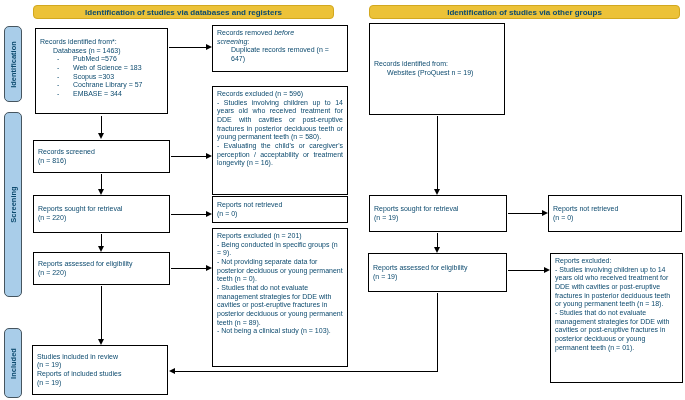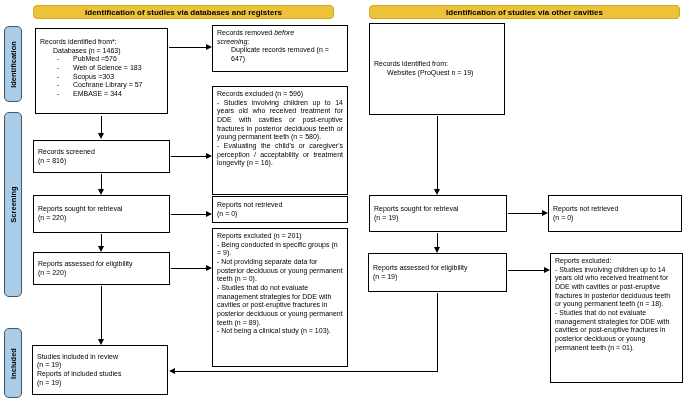--- a/index.html
+++ b/index.html
@@ -1,18 +1,18 @@
 <!DOCTYPE html>
 <html><head>
 <meta charset="utf-8">
 <style>
   html,body{margin:0;padding:0;background:#fff;}
   #stage{
     position:relative;width:685px;height:400px;background:#fff;
-    font-family:"Liberation Sans",sans-serif;color:#000000;overflow:hidden;
+    font-family:"Liberation Sans",sans-serif;color:#0c4a6e;overflow:hidden;
   }
   
   .band{
     position:absolute;height:14px;background:#ecc238;border:1px solid #d2a81f;border-radius:4px;
     display:flex;align-items:center;justify-content:center;
     font-size:8px;font-weight:bold;box-sizing:border-box;
   }
   #band-left{left:33px;top:5px;width:301px;}
   #band-right{left:369px;top:5px;width:311px;}
   
@@ -60,21 +60,21 @@
 </style>
 </head>
 <body>
 
 <div id="stage">
 
   <div class="band" id="band-left">
     <span>Identification of studies via databases and registers</span>
   </div>
   <div class="band" id="band-right">
-    <span>Identification of studies via other cavities</span>
+    <span>Identification of studies via other groups</span>
   </div>
 
   <div class="side" id="side-identification">
     <span>Identification</span>
   </div>
   <div class="side" id="side-screening">
     <span>Screening</span>
   </div>
   <div class="side" id="side-included">
     <span>Included</span>

